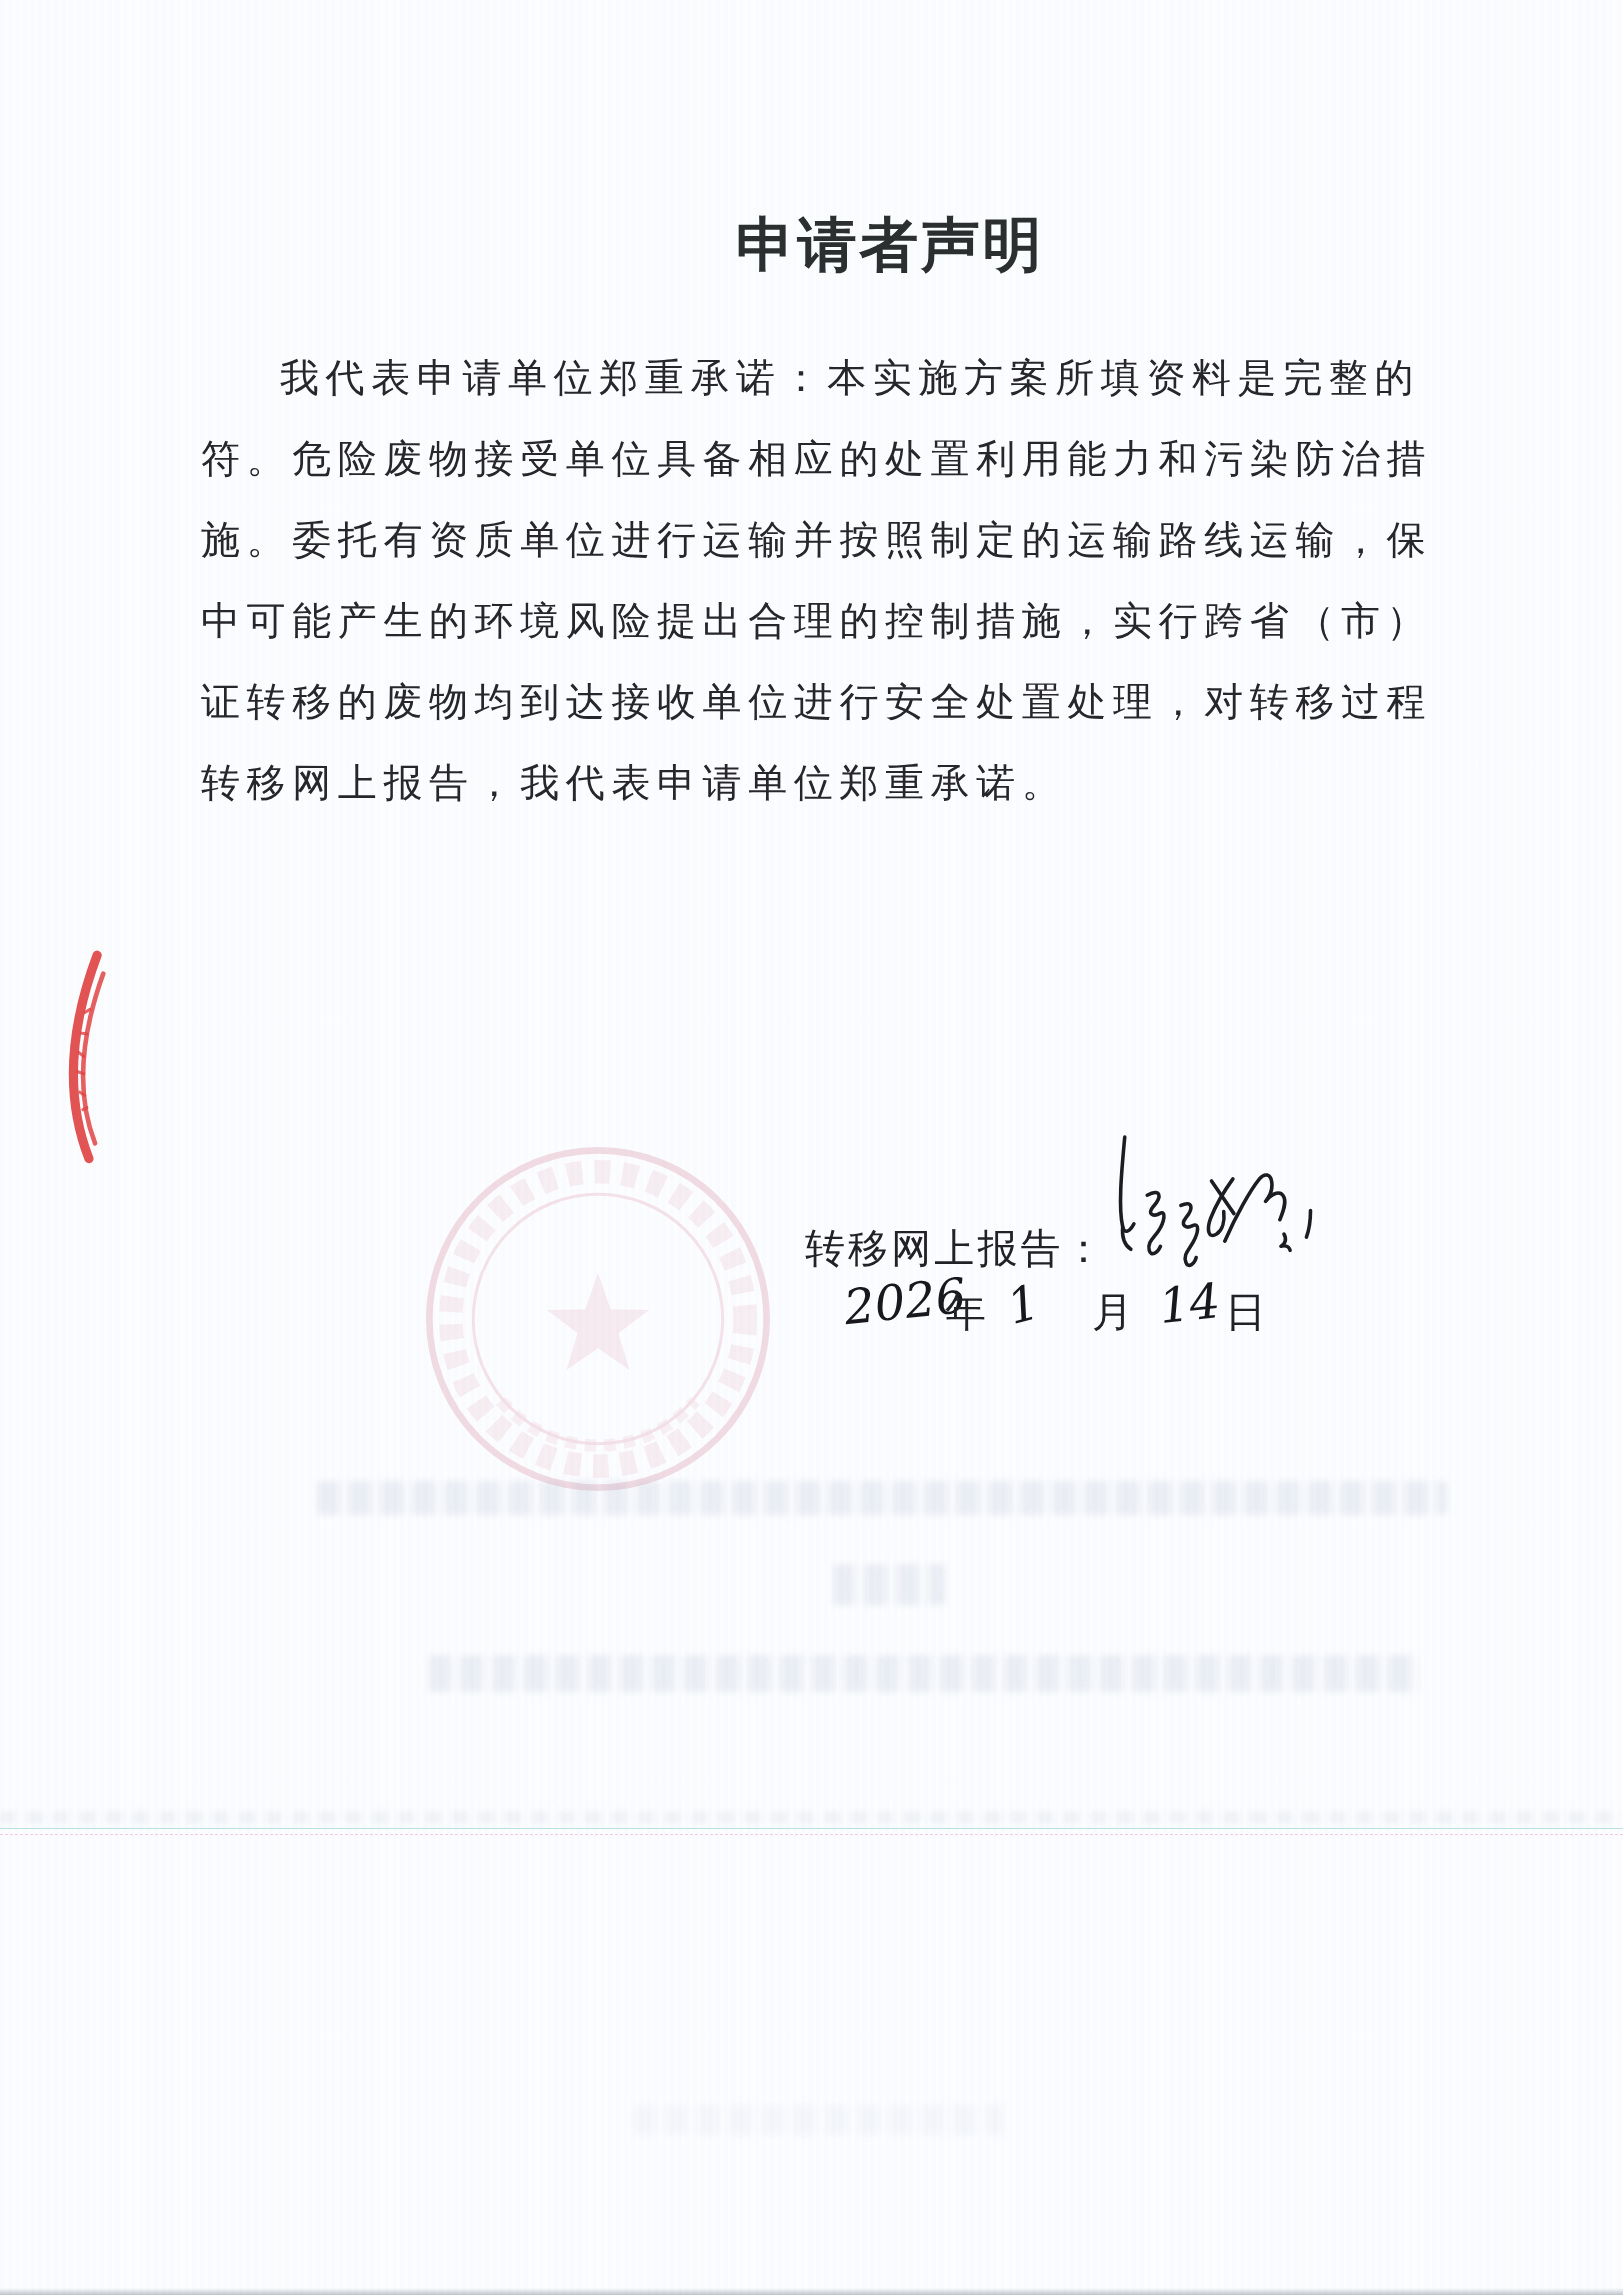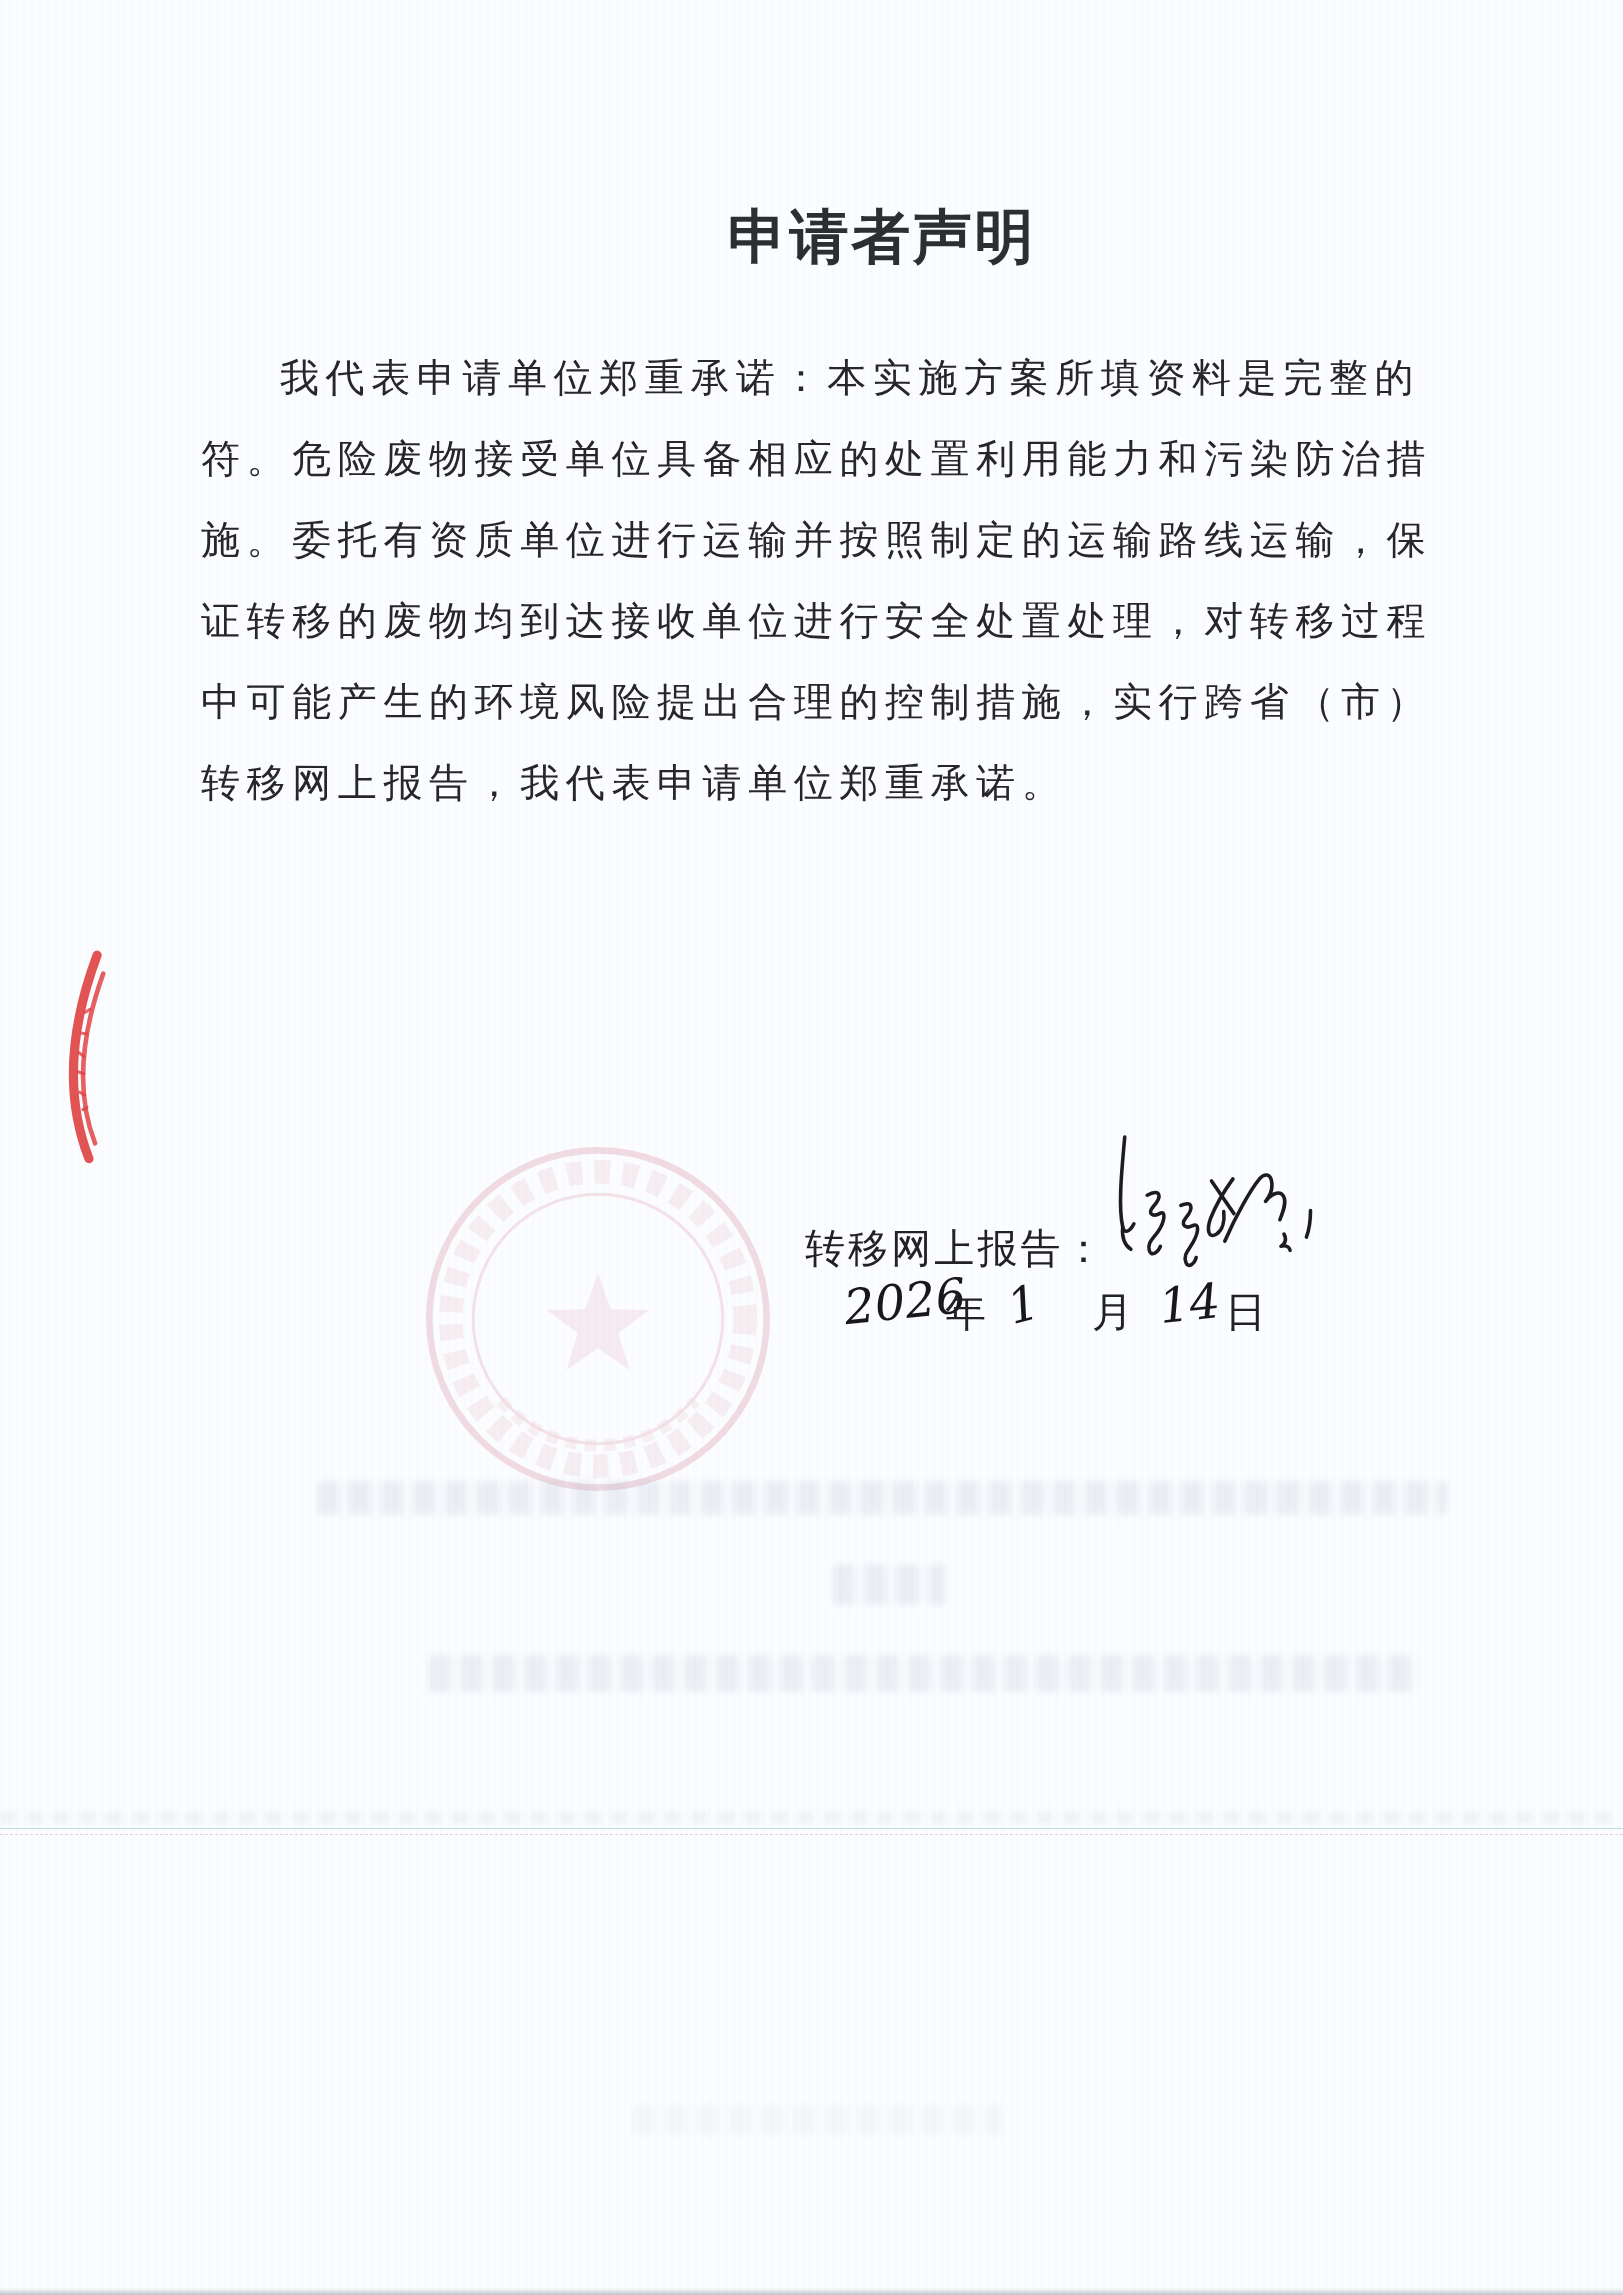--- a/index.html
+++ b/index.html
@@ -10,21 +10,21 @@
     background:#fcfdff;
     background-image:repeating-linear-gradient(90deg, rgba(214,224,238,0.07) 0 4.1px, rgba(255,255,255,0) 4.1px 7.7px);
     overflow:hidden;
     font-family:"Liberation Serif","DejaVu Serif",serif;
     color:#27272b;
   }
 
   
   .title {
     position:absolute; left:720px; top:190px;
-    margin:8px;
+    margin:16px;
     font-family:"Liberation Sans","DejaVu Sans",sans-serif;
     font-size:59px; font-weight:700; letter-spacing:2.6px;
     color:#2b2f30; white-space:nowrap;
   }
 
   
   .body-block { position:absolute; left:201px; top:337px; width:1247px; }
   .line {
     height:81px; line-height:81px;
     font-size:39px; letter-spacing:6.6px;
@@ -112,22 +112,22 @@
     <path d="M170 520 A 250 250 0 0 0 550 520" fill="none" stroke="#dc96a8" stroke-width="24" stroke-dasharray="22 16" opacity="0.4"></path>
     <polygon points="360,270 384.7,341 459.9,342.6 399.9,388 421.7,459.9 360,417 298.3,459.9 320.1,388 260.1,342.6 335.3,341" fill="#dc96a8" opacity="0.55"></polygon>
   </svg>
 
   <h1 class="title">申请者声明</h1>
 
   <div class="body-block">
     <div class="line indent">我代表申请单位郑重承诺：本实施方案所填资料是完整的</div>
     <div class="line">符。危险废物接受单位具备相应的处置利用能力和污染防治措</div>
     <div class="line">施。委托有资质单位进行运输并按照制定的运输路线运输，保</div>
+    <div class="line">中可能产生的环境风险提出合理的控制措施，实行跨省（市）</div>
     <div class="line">证转移的废物均到达接收单位进行安全处置处理，对转移过程</div>
-    <div class="line">中可能产生的环境风险提出合理的控制措施，实行跨省（市）</div>
     <div class="line">转移网上报告，我代表申请单位郑重承诺。</div>
   </div>
 
   <div class="sig-label">转移网上报告：</div>
 
   <svg class="signature-svg" width="215" height="148" viewBox="0 0 420 290">
     <g fill="none" stroke="#1c1c22" stroke-width="7" stroke-linecap="round" stroke-linejoin="round">
       <path d="M40 6 C34 72 27 142 36 182 c3 14 14 10 22 -6"></path>
       <path d="M36 182 c-2 22 4 36 16 44"></path>
       <path d="M84 120 c26 -14 30 2 12 22 c-14 16 2 20 12 14 c14 -8 10 16 -2 34 c-10 15 -22 22 -18 38 c3 12 16 6 22 -8"></path>

